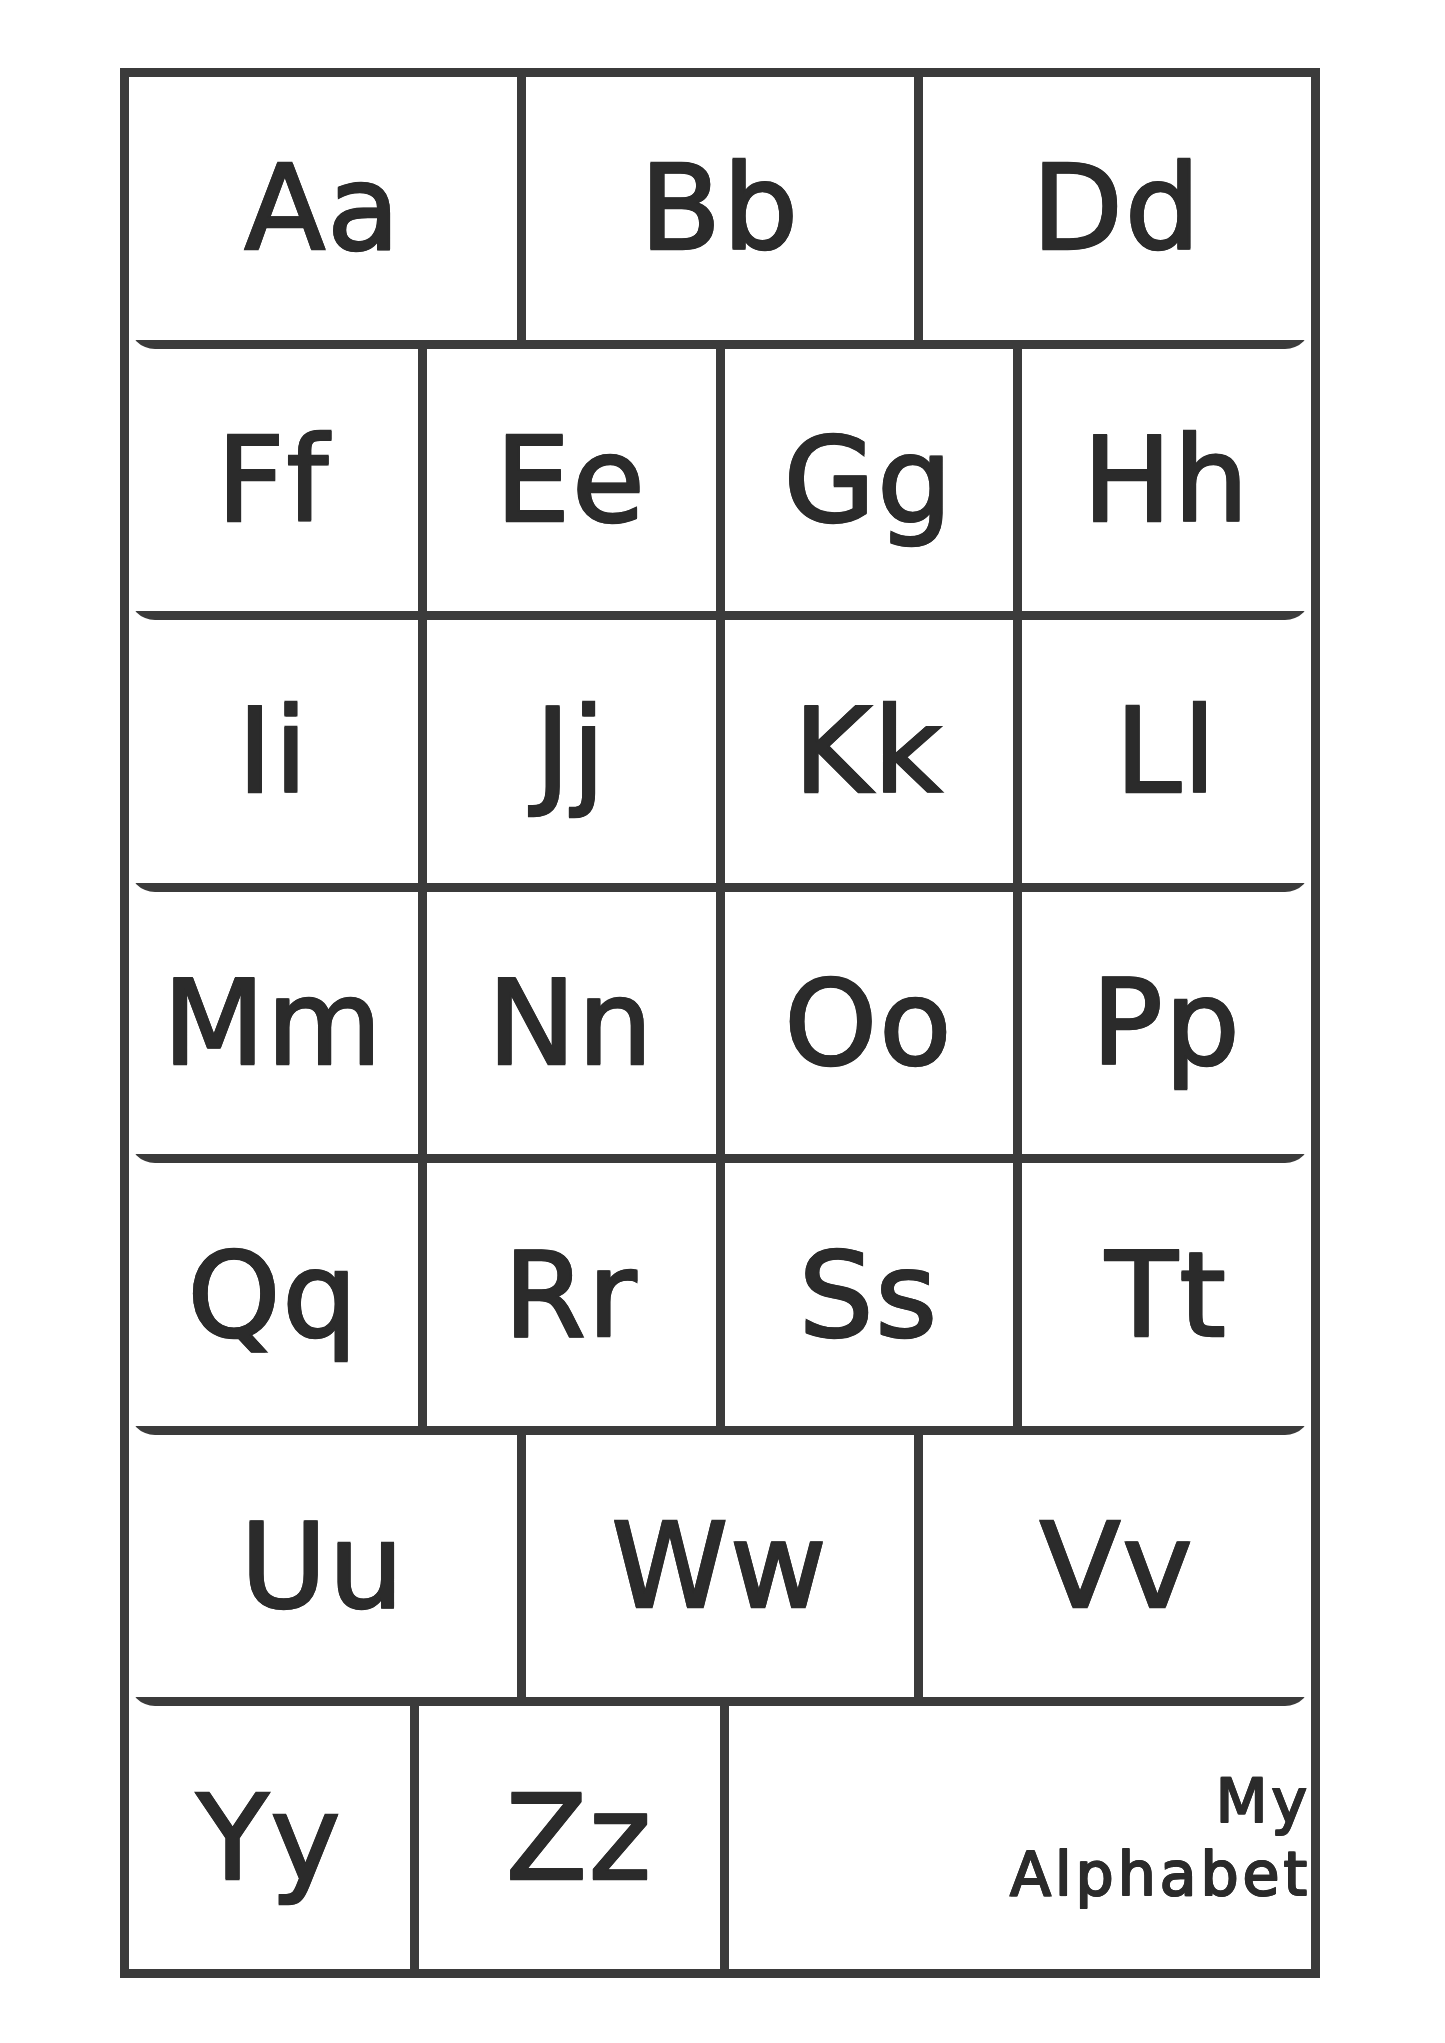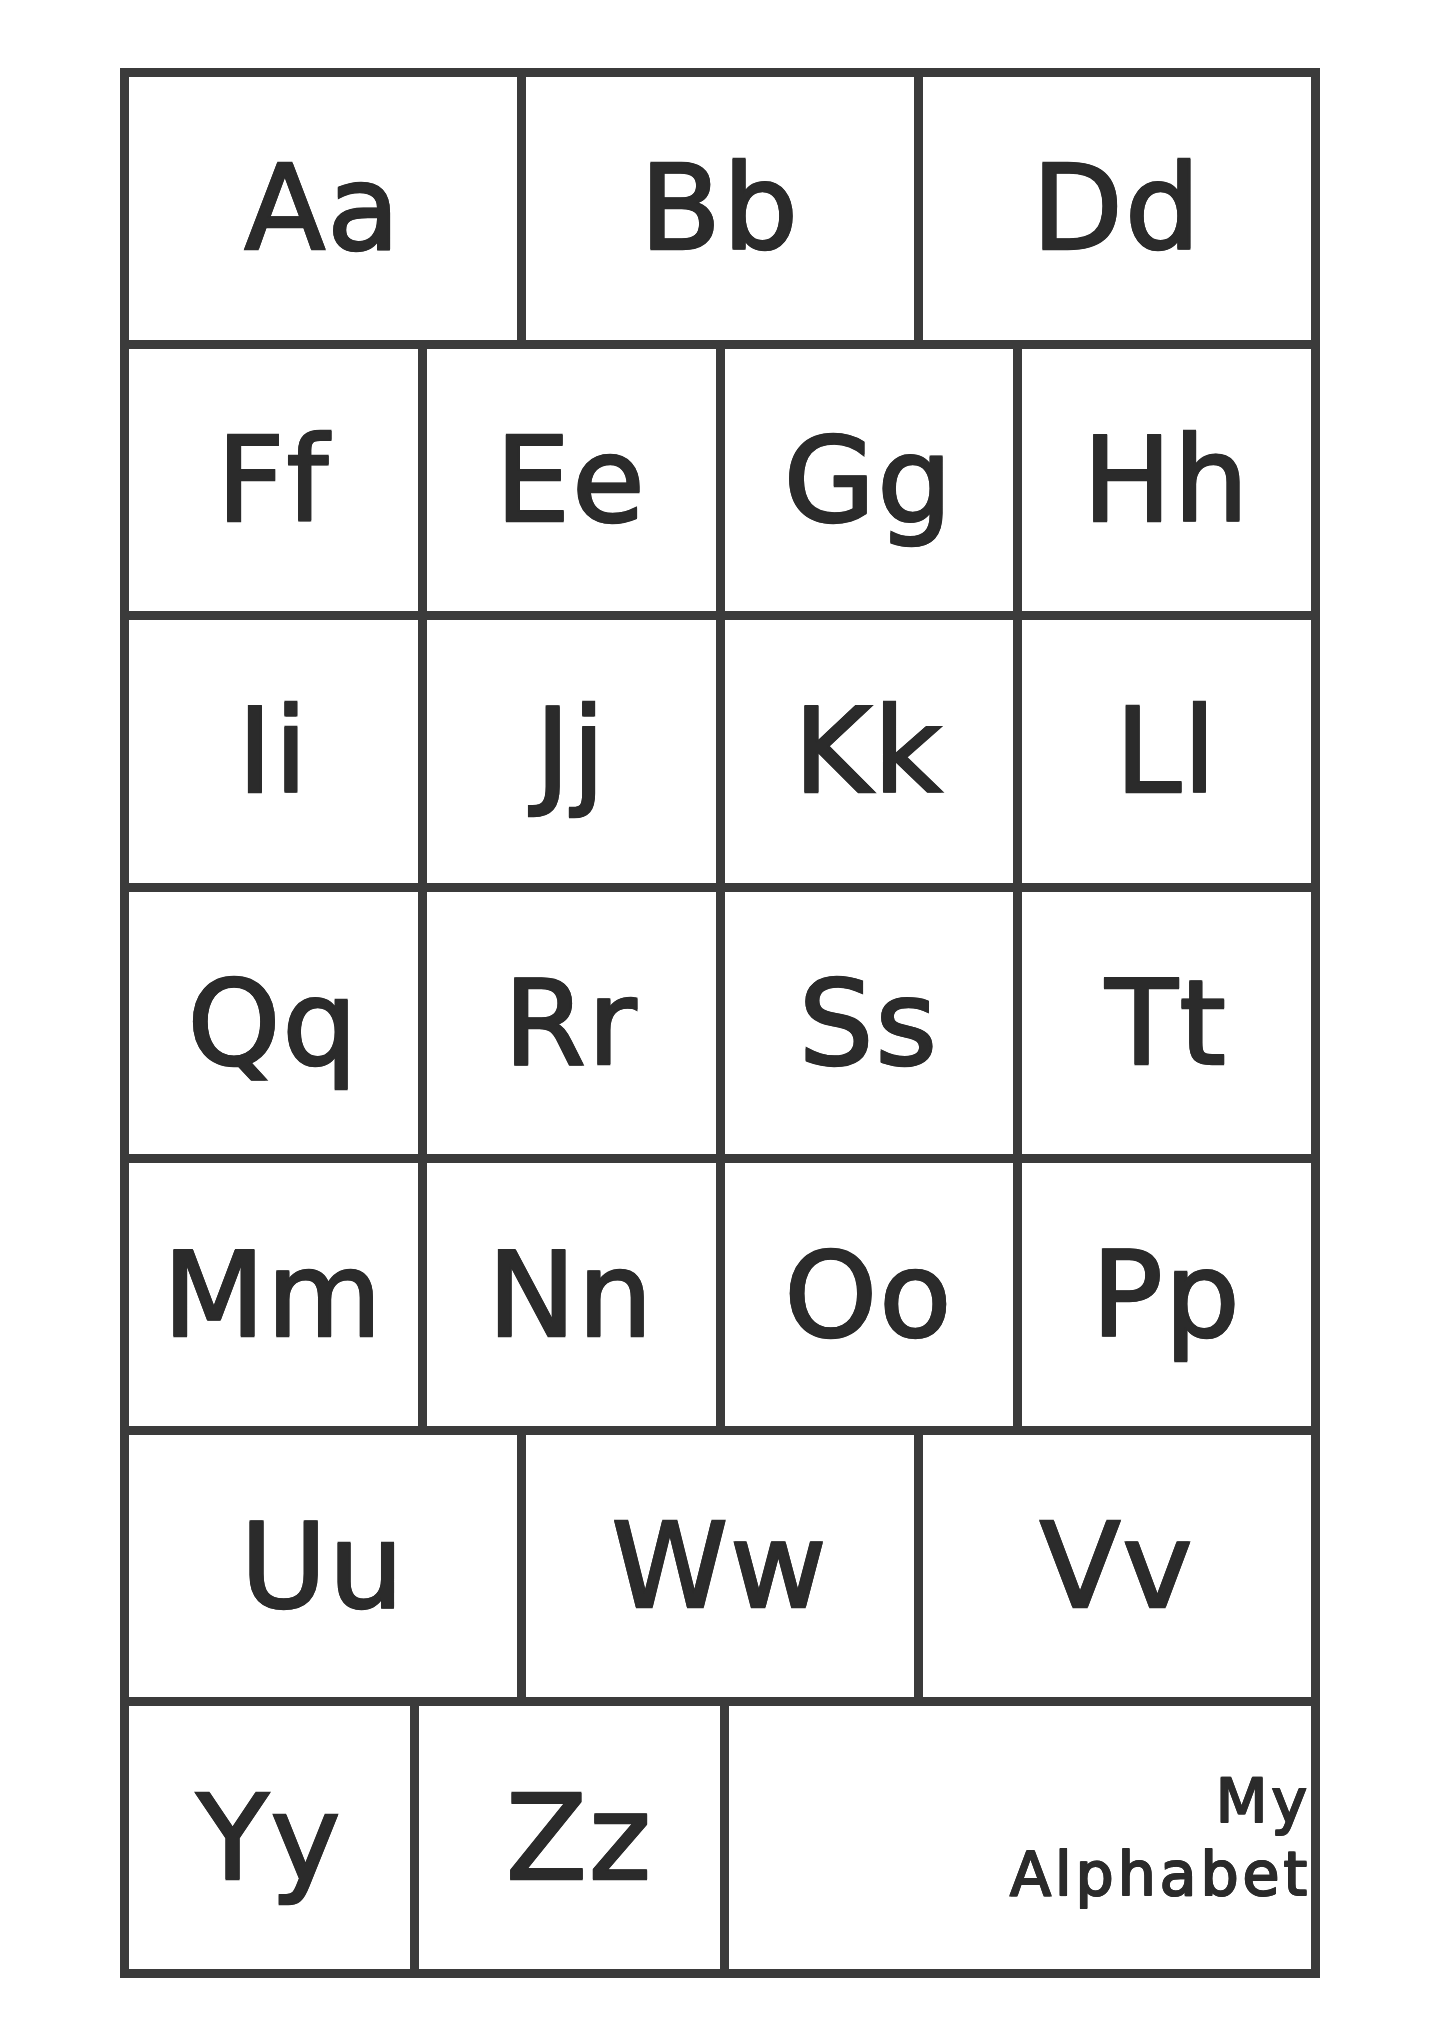--- a/index.html
+++ b/index.html
@@ -29,20 +29,21 @@
     border: 9px solid #3b3b3b;
     box-sizing: border-box;
     display: flex;
     flex-direction: column;
   }
   .grid-row {
     display: flex;
     flex: 1 1 0;
     border-bottom: 9px solid #3b3b3b;
     box-sizing: border-box;
+    border-radius: 26px;
   }
   .grid-row:last-child {
     border-bottom: none;
     gap: 20px;
   }
   .cell {
     flex: 1 1 0;
     border-right: 9px solid #3b3b3b;
     box-sizing: border-box;
     display: flex;
@@ -139,45 +140,45 @@
       <div class="cell">
         <span class="glyph">Kk</span>
       </div>
       <div class="cell">
         <span class="glyph">Ll</span>
       </div>
     </div>
 
     <div class="grid-row">
       <div class="cell">
+        <span class="glyph">Mm</span>
+      </div>
+      <div class="cell">
+        <span class="glyph">Nn</span>
+      </div>
+      <div class="cell">
+        <span class="glyph">Oo</span>
+      </div>
+      <div class="cell">
+        <span class="glyph">Pp</span>
+      </div>
+    </div>
+
+    <div class="grid-row">
+      <div class="cell">
         <span class="glyph">Qq</span>
       </div>
       <div class="cell">
         <span class="glyph">Rr</span>
       </div>
       <div class="cell">
         <span class="glyph">Ss</span>
       </div>
       <div class="cell">
         <span class="glyph">Tt</span>
-      </div>
-    </div>
-
-    <div class="grid-row">
-      <div class="cell">
-        <span class="glyph">Mm</span>
-      </div>
-      <div class="cell">
-        <span class="glyph">Nn</span>
-      </div>
-      <div class="cell">
-        <span class="glyph">Oo</span>
-      </div>
-      <div class="cell">
-        <span class="glyph">Pp</span>
       </div>
     </div>
 
     <div class="grid-row">
       <div class="cell">
         <span class="glyph">Uu</span>
       </div>
       <div class="cell">
         <span class="glyph">Ww</span>
       </div>

